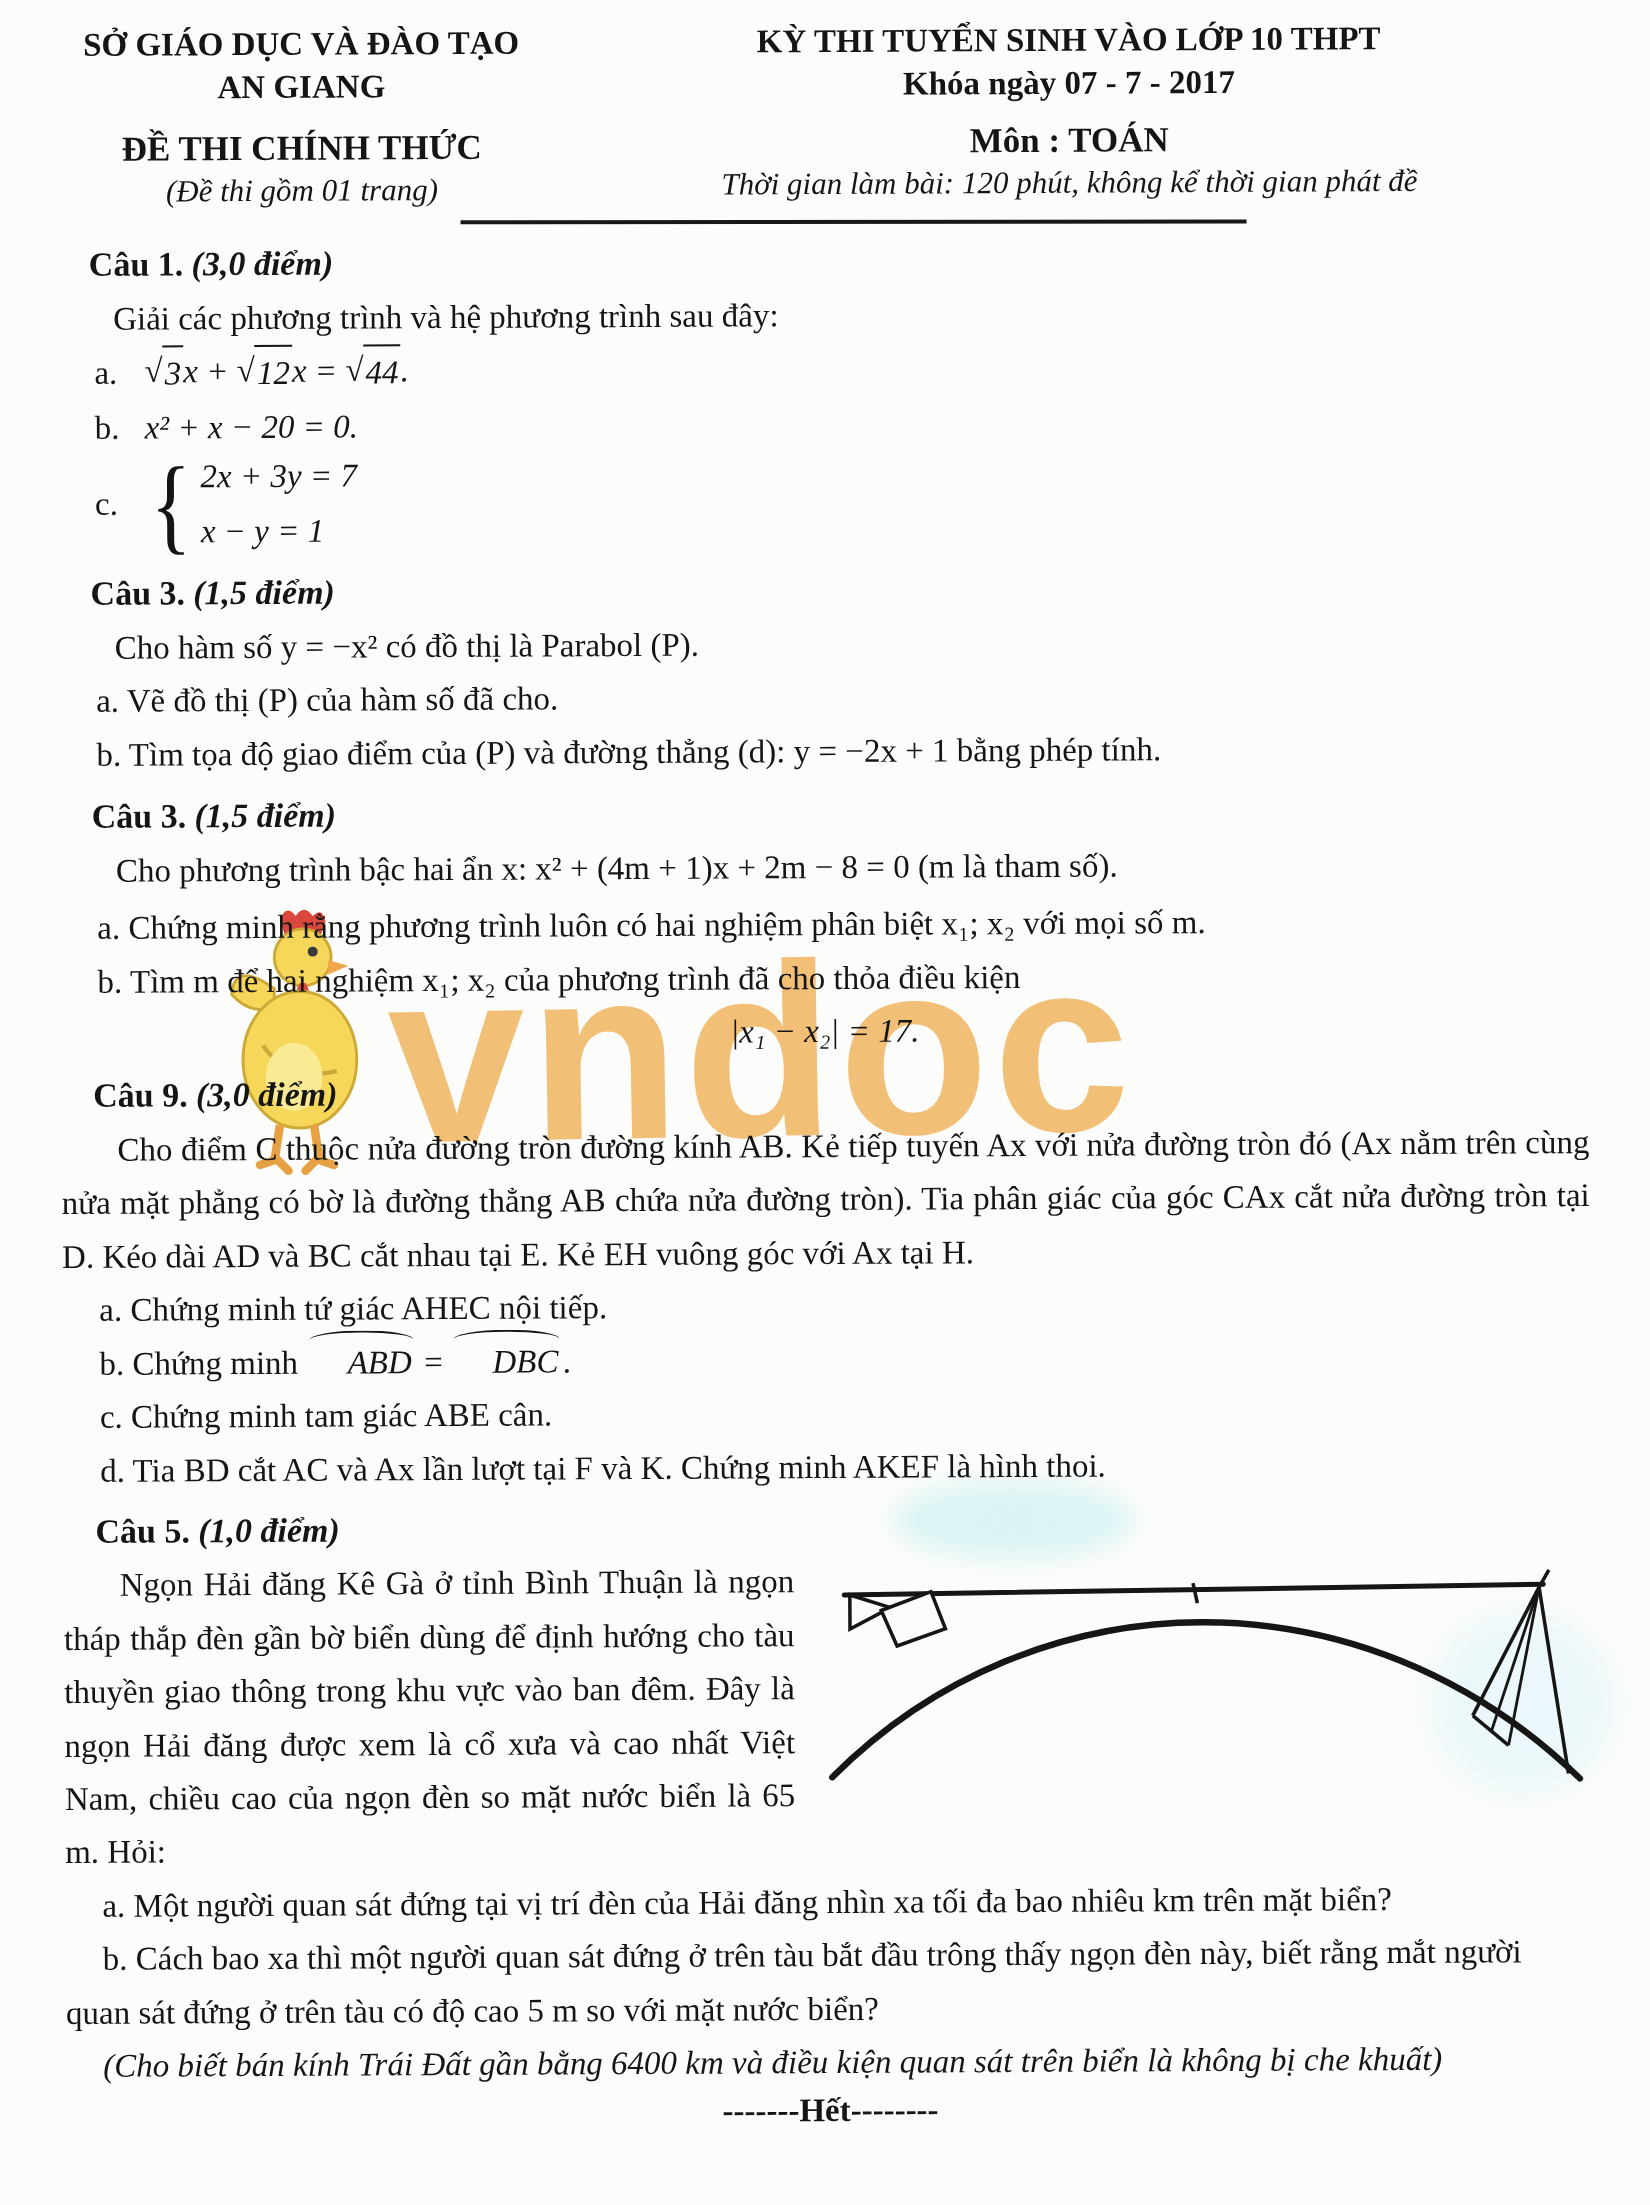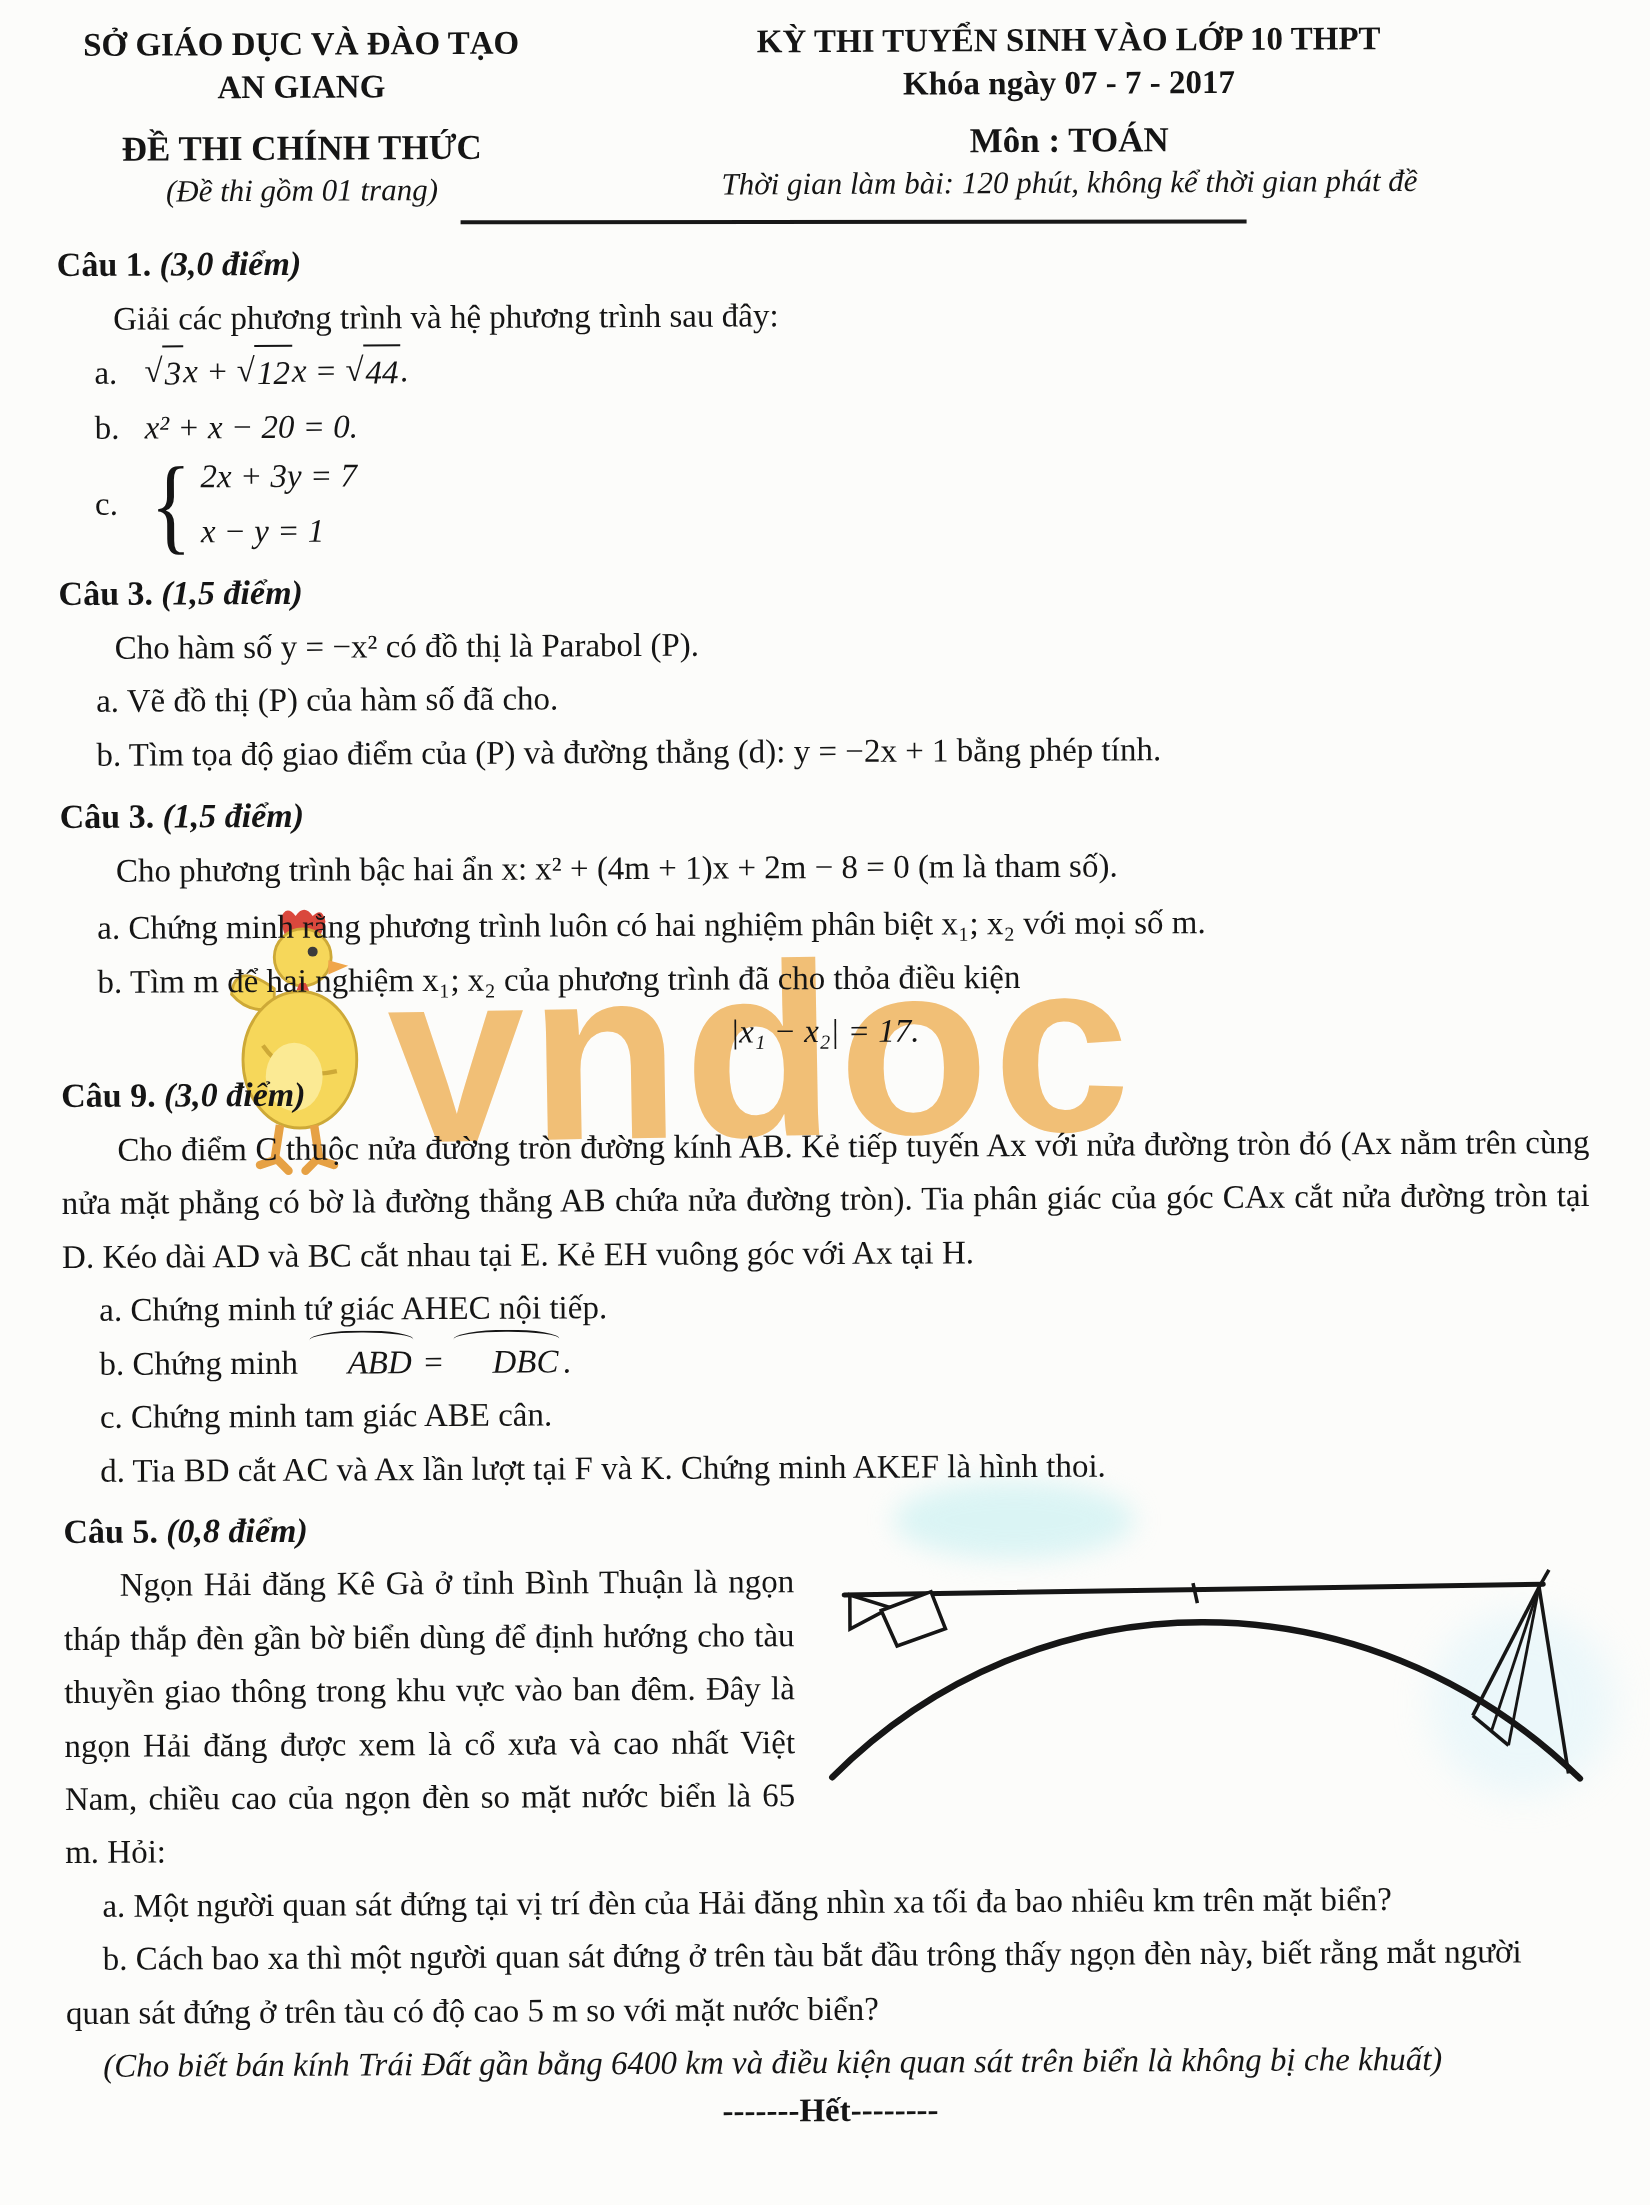--- a/index.html
+++ b/index.html
@@ -36,21 +36,21 @@
   .hdr-right{flex:1;text-align:center;padding-left:7.1px;}
   .h-b1{font-weight:bold;font-size:33px;line-height:1.3;}
   .h-b2{font-weight:bold;font-size:33px;line-height:1.3;}
   .h-official{font-weight:bold;font-size:35px;margin-top:18.5px;line-height:1.25;}
   .h-note{font-style:italic;font-size:31px;line-height:1.3;}
   .h-subject{font-weight:bold;font-size:35px;margin-top:14.2px;line-height:1.25;}
   .h-duration{font-style:italic;font-size:31px;line-height:1.3;}
   .hdr-rule{height:3.6px;background:#181818;width:786px;margin:11.4px 0 0 404px;transform:rotate(0.25deg);}
   
   .b{font-size:33px;line-height:1.62;}
-  .qlabel{font-weight:bold;font-size:34px;}
+  .qlabel{font-weight:bold;font-size:34px;margin-left:32px;}
   .qpoints{font-weight:bold;font-style:italic;font-size:34px;}
   .indent{text-indent:56px;}
   .indent-sm{text-indent:37px;}
   .math{font-style:italic;}
   
   .sqrt{display:inline-flex;align-items:stretch;font-style:italic;}
   .rs{font-style:normal;transform:translateY(-0.7px);}
   .rb{border-top:2.8px solid currentColor;padding:0 2.1px;}
   
   .eq-row{display:flex;align-items:center;margin-left:37px;}
@@ -183,21 +183,21 @@
       <div class="indent-sm">
         <span>b. Chứng minh </span><span class="arc">ABD</span><span> = </span><span class="arc">DBC</span><span>.</span>
       </div>
       <div class="indent-sm">c. Chứng minh tam giác ABE cân.</div>
       <div class="indent-sm">d. Tia BD cắt AC và Ax lần lượt tại F và K. Chứng minh AKEF là hình thoi.</div>
     </div>
 
     <div class="b clearfix" style="margin-top:5.7px;">
       <div>
         <span class="qlabel">Câu 5.</span>
-        <span class="qpoints">(0,8 điểm)</span>
+        <span class="qpoints">(1,0 điểm)</span>
       </div>
       <svg class="q5-fig" viewBox="0 0 1080 320">
 
         <path d="M 12 308 C 300 22, 760 18, 1062 315" fill="none" stroke="#161616" stroke-width="9" stroke-linecap="round"></path>
 
         <path d="M 30 52 L 1012 42" fill="none" stroke="#161616" stroke-width="7" stroke-linecap="round"></path>
 
         <path d="M 520 38 l 6 28" stroke="#161616" stroke-width="5"></path>
 
         <path d="M 38 52 L 38 100 L 95 70 Z" fill="#fcfcfa" stroke="#161616" stroke-width="5"></path>

